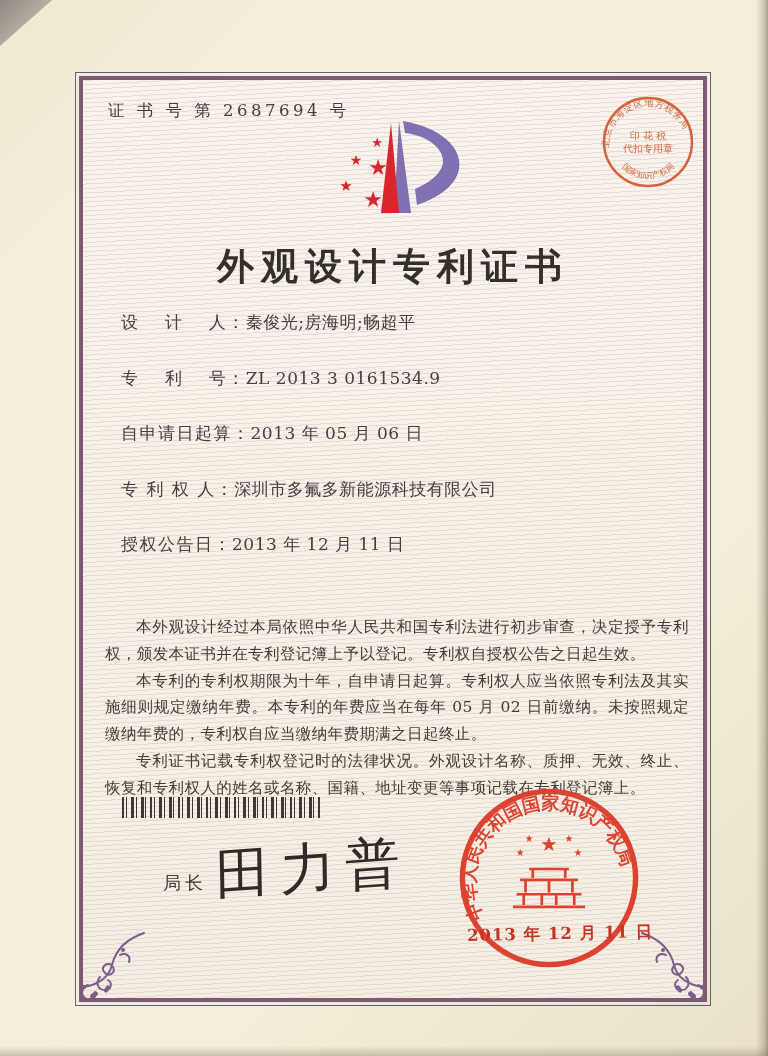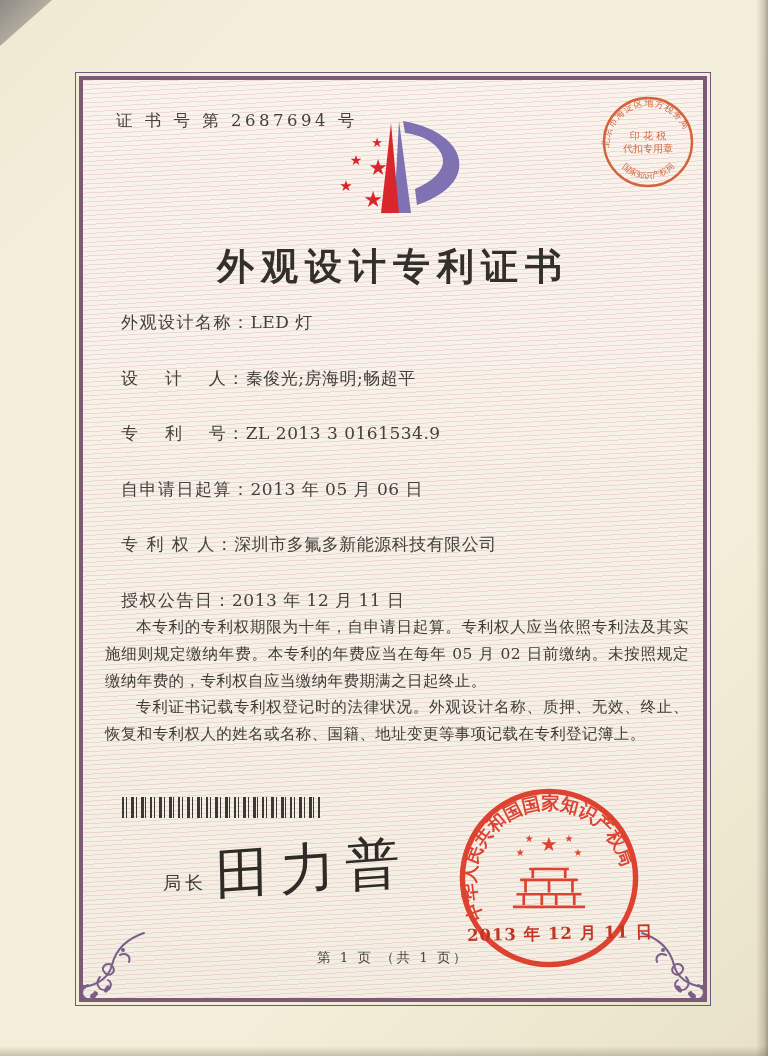--- a/index.html
+++ b/index.html
@@ -39,22 +39,22 @@
       repeating-linear-gradient(177deg,
         rgba(205,160,172,.30) 0px,rgba(205,160,172,.30) 1px,
         rgba(255,255,255,0) 1px,rgba(255,255,255,0) 4.5px),
       linear-gradient(180deg,#f9f3ec 0%,#f6f0e6 60%,#f4eee2 100%);
   }
   .flourish{position:absolute;width:78px;height:78px;color:#7a5f8a;}
   .flourish.bl{left:-9px;bottom:-9px;}
   .flourish.br{right:-9px;bottom:-9px;transform:scaleX(-1);}
   
   .cert-no{
-    position:absolute;left:25px;top:30px;
-    font-size:16.5px;letter-spacing:3.5px;color:#45403a;margin-left:8px;
+    position:absolute;left:25px;top:20px;
+    font-size:16.5px;letter-spacing:3.5px;color:#45403a;
   }
   .tax-stamp{position:absolute;left:517px;top:14px;width:96px;height:96px;opacity:.92;}
   .logo{position:absolute;left:238px;top:33px;width:150px;height:106px;}
   .title{
     position:absolute;left:0;top:139px;width:100%;text-align:center;
     font-size:37px;font-weight:bold;letter-spacing:7px;color:#33302b;margin-top:23px;
   }
   .fields{position:absolute;left:38px;top:231px;width:560px;}
   .field-row{font-size:17px;color:#45403a;line-height:23px;margin-bottom:32.5px;letter-spacing:.5px;}
   .field-row .lab{letter-spacing:1.5px;}
@@ -166,29 +166,29 @@
           <text x="35" y="52" font-size="14">★</text>
           <text x="57" y="62" font-size="22">★</text>
           <text x="25" y="78" font-size="15">★</text>
           <text x="52" y="94" font-size="22">★</text>
         </g>
       </svg>
 
       <div class="title">外观设计专利证书</div>
 
       <div class="fields">
-        <div class="field-row"><span class="lab">外观设计名称：</span><span>LED 灯</span></div>
         <div class="field-row"><span class="lab">设　 计　 人：</span><span>秦俊光;房海明;畅超平</span></div>
         <div class="field-row"><span class="lab">专　 利　 号：</span><span>ZL 2013 3 0161534.9</span></div>
         <div class="field-row"><span class="lab">自申请日起算：</span><span>2013 年 05 月 06 日</span></div>
         <div class="field-row"><span class="lab">专 利 权 人：</span><span>深圳市多氟多新能源科技有限公司</span></div>
         <div class="field-row"><span class="lab">授权公告日：</span><span>2013 年 12 月 11 日</span></div>
       </div>
 
       <div class="body-text">
+        <p>本外观设计经过本局依照中华人民共和国专利法进行初步审查，决定授予专利权，颁发本证书并在专利登记簿上予以登记。专利权自授权公告之日起生效。</p>
         <p>本专利的专利权期限为十年，自申请日起算。专利权人应当依照专利法及其实施细则规定缴纳年费。本专利的年费应当在每年 05 月 02 日前缴纳。未按照规定缴纳年费的，专利权自应当缴纳年费期满之日起终止。</p>
         <p>专利证书记载专利权登记时的法律状况。外观设计名称、质押、无效、终止、恢复和专利权人的姓名或名称、国籍、地址变更等事项记载在专利登记簿上。</p>
       </div>
 
       <div class="barcode"></div>
 
       <div class="sig-label">局长</div>
       <div class="sig-name">田力普</div>
 
       <svg class="office-seal" viewBox="0 0 204 204">
@@ -212,17 +212,16 @@
           <path d="M84,92 L84,102 M120,92 L120,102"></path>
           <path d="M70,104 L134,104"></path>
           <path d="M76,104 L76,118 M102,104 L102,118 M128,104 L128,118"></path>
           <path d="M66,120 L138,120"></path>
           <path d="M74,120 L74,132 M94,120 L94,132 M110,120 L110,132 M130,120 L130,132"></path>
           <path d="M62,134 L142,134"></path>
         </g>
       </svg>
       <div class="seal-date">2013 年 12 月 11 日</div>
 
-      <div class="footer">第 1 页 （共 1 页）</div>
 
     </div>
   </div>
 </div>
 
 </body></html>

